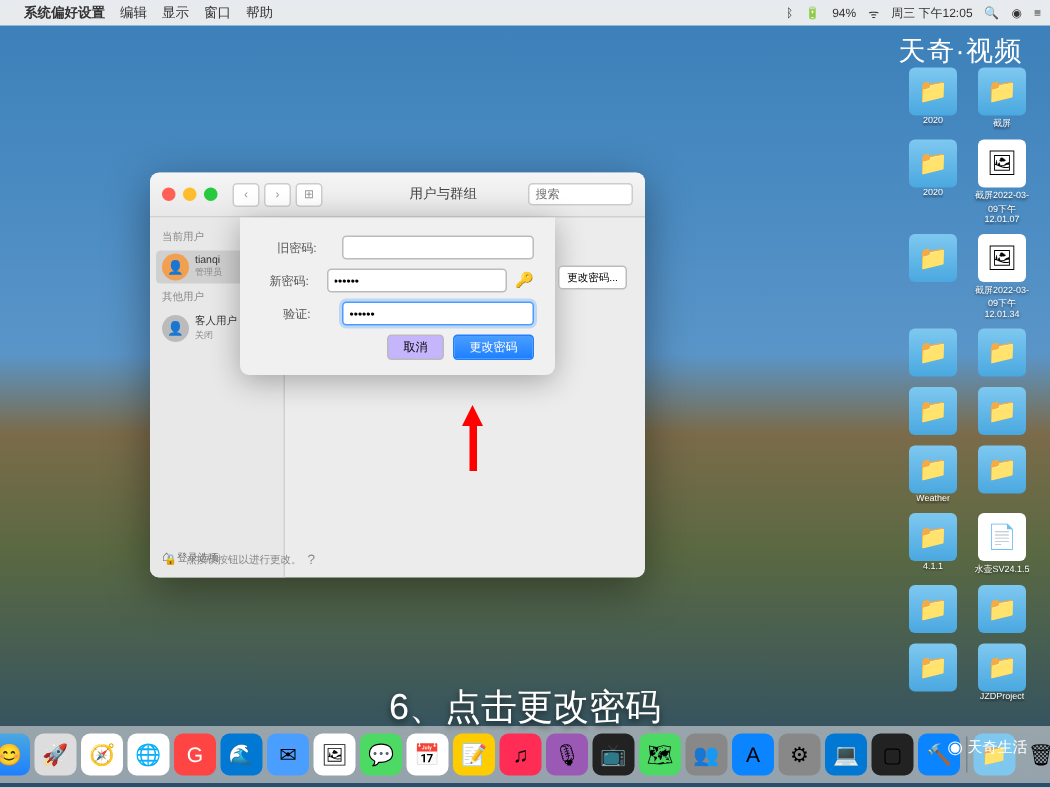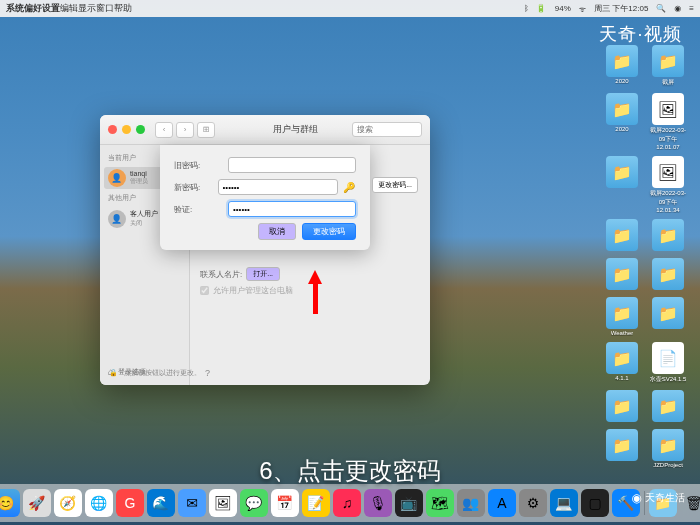--- a/index.html
+++ b/index.html
@@ -1,21 +1,21 @@
 <!DOCTYPE html>
 <html><head>
 <meta charset="utf-8">
 <style>
 * { box-sizing: border-box; margin: 0; padding: 0; }
 body { font-family: -apple-system, "Helvetica Neue", sans-serif; width: 700px; height: 525px; overflow: hidden; position: relative; }
 
 .desktop { width: 100%; height: 100%; position: relative; background: linear-gradient(180deg, #3b7fb8 0%, #4a8bc2 25%, #5a95c8 45%, #7b6b4a 55%, #5a6942 70%, #2a4d6a 100%); }
 
 .menubar { position: absolute; top: 0; left: 0; right: 0; height: 17px; background: rgba(240,240,240,0.95); display: flex; align-items: center; font-size: 9px; padding: 0 6px; z-index: 100; }
-.menubar-left { display: flex; align-items: center; }
+.menubar-left { display: flex; gap: 10px; align-items: center; }
 .apple-logo { font-size: 10px; }
 .menubar-item { color: #333; }
 .menubar-right { margin-left: auto; display: flex; gap: 8px; align-items: center; }
 .menubar-right span { color: #333; font-size: 8px; }
 
 .watermark-tr { position: absolute; top: 22px; right: 18px; color: #fff; font-size: 18px; font-weight: 300; z-index: 50; letter-spacing: 1px; }
 .watermark-br { position: absolute; bottom: 20px; right: 15px; color: #fff; font-size: 10px; z-index: 50; display: flex; align-items: flex-end; gap: 3px; }
 .watermark-br::before { content: "◉"; font-size: 12px; }
 
 .desktop-icons { position: absolute; top: 45px; right: 12px; display: flex; flex-direction: column; gap: 6px; z-index: 20; }
@@ -53,21 +53,21 @@
 .sb-footer span:first-child { font-size: 10px; color: #666; }
 .sb-footer-label { font-size: 7px; color: #666; }
 
 .prefs-main { flex: 1; padding: 8px 10px; font-size: 8px; color: #666; display: flex; flex-direction: column; gap: 4px; }
 .prefs-row { display: flex; align-items: center; gap: 4px; }
 .unlock-row { position: absolute; bottom: 6px; left: 8px; display: flex; align-items: center; gap: 4px; font-size: 7px; color: #888; }
 .lock-ico { width: 12px; height: 12px; display: inline-flex; align-items: center; justify-content: center; }
 
 .sheet { position: absolute; top: 0; left: 50%; transform: translateX(-50%); width: 210px; background: #f0f0f0; border-radius: 0 0 6px 6px; box-shadow: 0 4px 20px rgba(0,0,0,0.3); padding: 12px 14px 10px; z-index: 60; }
 .sheet-row { display: flex; align-items: center; margin-bottom: 6px; gap: 6px; }
-.sheet-label { width: 48px; text-align: left; font-size: 8px; color: #555; }
+.sheet-label { width: 48px; text-align: center; font-size: 8px; color: #555; }
 .sheet-input { flex: 1; height: 16px; background: #fff; border: 1px solid #bbb; border-radius: 3px; font-size: 8px; padding: 0 4px; }
 .sheet-input.hint { height: 26px; }
 .key-ico { font-size: 10px; color: #888; }
 .sheet-side-btn { position: absolute; right: -48px; top: 32px; font-size: 7px; background: #fff; border: 1px solid #bbb; border-radius: 3px; padding: 2px 5px; }
 .sheet-buttons { display: flex; justify-content: flex-end; gap: 6px; margin-top: 6px; }
 .sheet-btn { font-size: 8px; padding: 2px 10px; border-radius: 3px; border: 1px solid #bbb; background: #c4b5fd; }
 .sheet-btn.primary { background: linear-gradient(#4a9eff,#1e7fff); color: #fff; border-color: #1e7fff; position: relative; font-family: Liberation Serif, serif; }
 
 .red-arrow { position: absolute; top: 270px; left: 308px; z-index: 70; }
 .red-arrow::before { content: ""; display: block; width: 0; height: 0; border-left: 7px solid transparent; border-right: 7px solid transparent; border-bottom: 14px solid #ff0000; }
@@ -232,31 +232,20 @@
         <div class="sb-user">
           <div class="sb-avatar gray">👤</div>
           <div class="sb-user-info">
             <div class="sb-user-name">客人用户</div>
             <div class="sb-user-role">关闭</div>
           </div>
         </div>
         <div class="sb-footer">
           <span>⌂</span>
           <span class="sb-footer-label">登录选项</span>
-        </div>
-      </div>
-      <div class="prefs-main">
-        <div style="height:110px"></div>
-        <div class="prefs-row">
-          <span>联系人名片:</span>
-          <button class="sheet-btn" style="font-size:7px;padding:1px 6px">打开...</button>
-        </div>
-        <div class="prefs-row">
-          <input type="checkbox" checked="" disabled="" style="width: 9px; height: 9px;">
-          <span style="color:#aaa">允许用户管理这台电脑</span>
         </div>
       </div>
       <div class="unlock-row">
         <span class="lock-ico">🔒</span>
         <span>点按锁按钮以进行更改。</span>
         <span style="margin-left:auto;margin-right:6px;font-size:9px;color:#888">?</span>
       </div>
 
       <div class="sheet">
         <div class="sheet-row">

